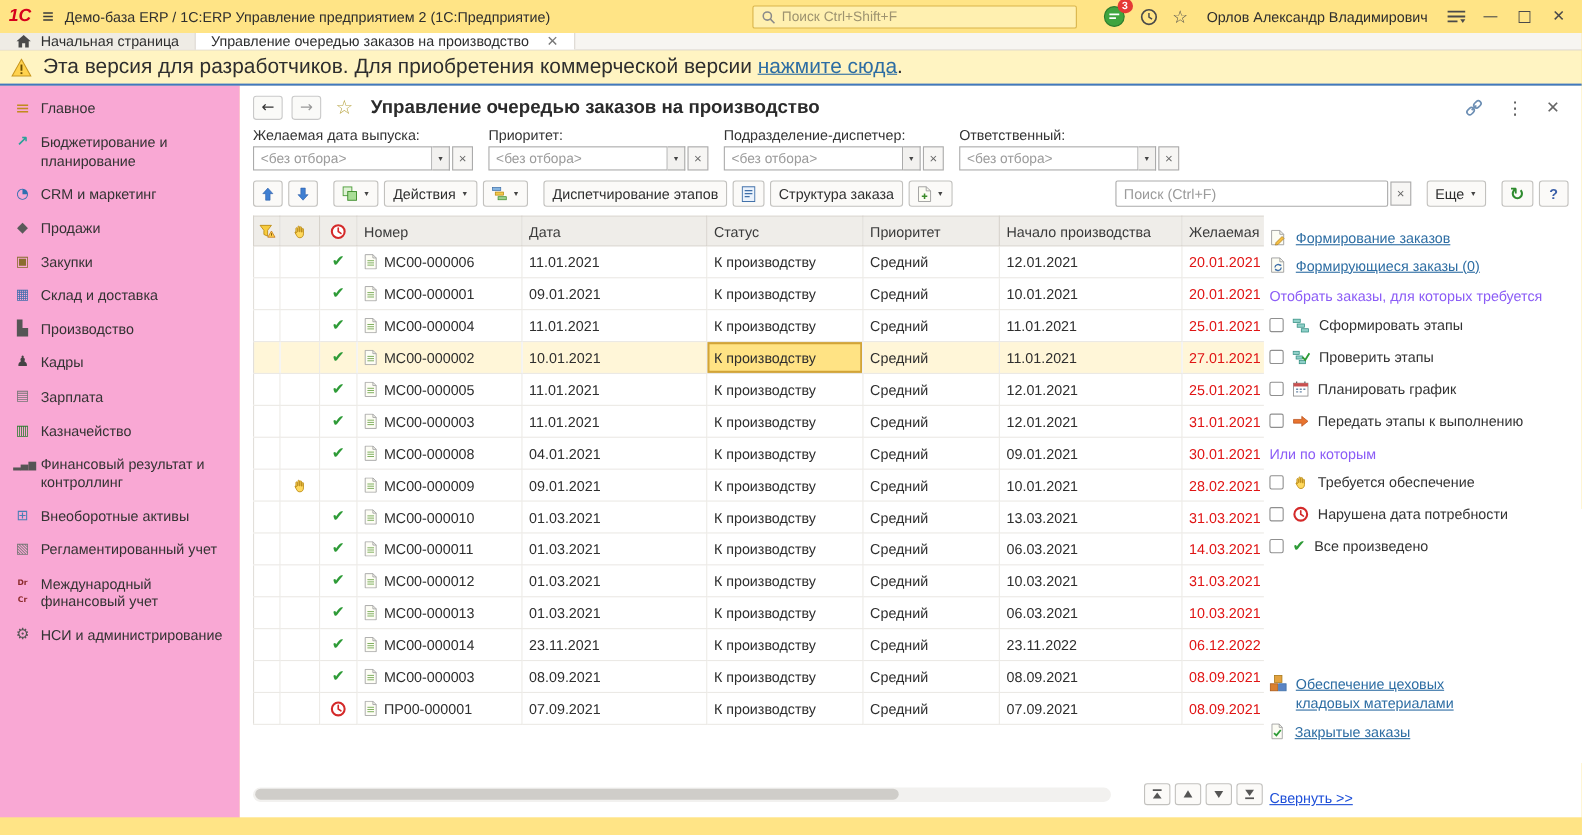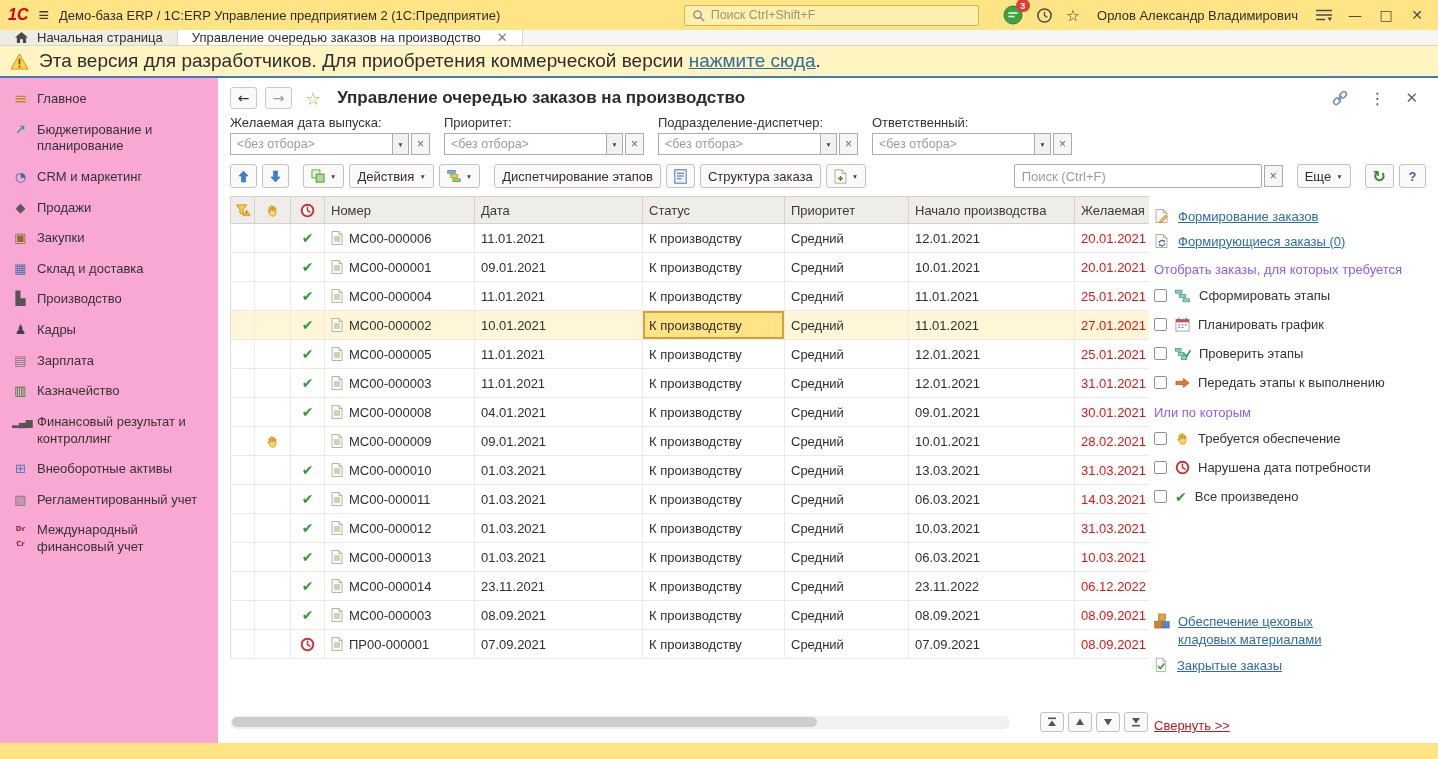--- a/index.html
+++ b/index.html
@@ -127,21 +127,21 @@
   .panel { flex:1; padding:8px 12px 10px 6px; display:flex; flex-direction:column; font-size:13px; min-width:0; }
   .p-link-row { display:flex; align-items:center; gap:8px; padding:4px 0 5px; }
   .p-link-row.top-align { align-items:flex-start; }
   .p-link { color:#2D6DA3; text-decoration:underline; }
   .p-link.wrap { width:185px; display:inline-block; line-height:1.35; }
   .p-section { color:#8b5cf6; padding:8px 0 4px; }
   .chk-row { display:flex; align-items:center; gap:8px; height:29px; cursor:pointer; }
   .cbox { width:13px; height:13px; border:1px solid #8F8F8F; background:#fff; border-radius:2px; flex:none; cursor:pointer; }
   .pic { flex:none; display:flex; }
   .p-bottom-links { margin-top:98px; }
-  .collapse-link { margin-top:auto; color:#b91c1c; text-decoration:underline; align-self:flex-start; }
+  .collapse-link { margin-top:auto; color:#1d4ed8; text-decoration:underline; align-self:flex-start; }
 </style>
 </head>
 <body>
 
 <div>
 
   <header class="titlebar">
     <span class="logo">1С</span>
     <span class="burger">≡</span>
     <span class="tb-title">Демо-база ERP / 1С:ERP Управление предприятием 2  (1С:Предприятие)</span>
@@ -278,20 +278,24 @@
         <div class="side-item">
           <span class="sicon gi-regacc"></span>
           <span>Регламентированный учет</span>
         </div>
 
         <div class="side-item">
           <span class="sicon gi-intl"></span>
           <span>Международный финансовый учет</span>
         </div>
 
+        <div class="side-item">
+          <span class="sicon gi-admin"></span>
+          <span>НСИ и администрирование</span>
+        </div>
       </nav>
 
     <main class="main">
 
       <div class="page-head">
         <span class="nav-btn">←</span>
         <span class="nav-btn fwd">→</span>
         <span class="fav-star">☆</span>
         <span class="page-title">Управление очередью заказов на производство</span>
         <span class="ph-right">
@@ -958,44 +962,44 @@
                   </svg>
                 </span>
 
                 <span>Сформировать этапы</span>
               </label>
 
               <label class="chk-row">
                 <span class="cbox"></span>
 
                 <span class="pic">
+                  <svg width="16" height="14" viewBox="0 0 17 14">
+                    <rect x="0.5" y="1" width="6" height="3" fill="#8FD0C8" stroke="#2E8B7F" stroke-width="0.7"></rect>
+                    <rect x="3.5" y="5.5" width="6" height="3" fill="#8FD0C8" stroke="#2E8B7F" stroke-width="0.7"></rect>
+                    <rect x="6.5" y="10" width="6" height="3" fill="#8FD0C8" stroke="#2E8B7F" stroke-width="0.7"></rect>
+                    <path d="M9.5 6.5 l2.8 3 4-6.5" fill="none" stroke="#2E9B37" stroke-width="1.8"></path>
+                  </svg>
+                </span>
+
+                <span>Проверить этапы</span>
+              </label>
+
+              <label class="chk-row">
+                <span class="cbox"></span>
+
+                <span class="pic">
                   <svg width="15" height="15" viewBox="0 0 16 16">
                     <path d="M4 0.8 v3 M12 0.8 v3" stroke="#555" stroke-width="1.2"></path>
                     <rect x="1" y="2.5" width="14" height="12.5" fill="#FFFFFF" stroke="#8A8A8A" stroke-width="0.8"></rect>
                     <rect x="1" y="2.5" width="14" height="3.2" fill="#C95050"></rect>
                     <path d="M3.5 8.4 h2 M7 8.4 h2 M10.5 8.4 h2 M3.5 11 h2 M7 11 h2" stroke="#6A88A8" stroke-width="1.3"></path>
                   </svg>
                 </span>
 
                 <span>Планировать график</span>
-              </label>
-
-              <label class="chk-row">
-                <span class="cbox"></span>
-
-                <span class="pic">
-                  <svg width="16" height="14" viewBox="0 0 17 14">
-                    <rect x="0.5" y="1" width="6" height="3" fill="#8FD0C8" stroke="#2E8B7F" stroke-width="0.7"></rect>
-                    <rect x="3.5" y="5.5" width="6" height="3" fill="#8FD0C8" stroke="#2E8B7F" stroke-width="0.7"></rect>
-                    <rect x="6.5" y="10" width="6" height="3" fill="#8FD0C8" stroke="#2E8B7F" stroke-width="0.7"></rect>
-                    <path d="M9.5 6.5 l2.8 3 4-6.5" fill="none" stroke="#2E9B37" stroke-width="1.8"></path>
-                  </svg>
-                </span>
-
-                <span>Проверить этапы</span>
               </label>
 
               <label class="chk-row">
                 <span class="cbox"></span>
 
                 <span class="pic">
                   <svg width="15" height="12" viewBox="0 0 16 12">
                     <path d="M1 4.2 H9 V1.2 L15 6 L9 10.8 V7.8 H1 Z" fill="#E8742F" stroke="#B8501A" stroke-width="0.7"></path>
                   </svg>
                 </span>

